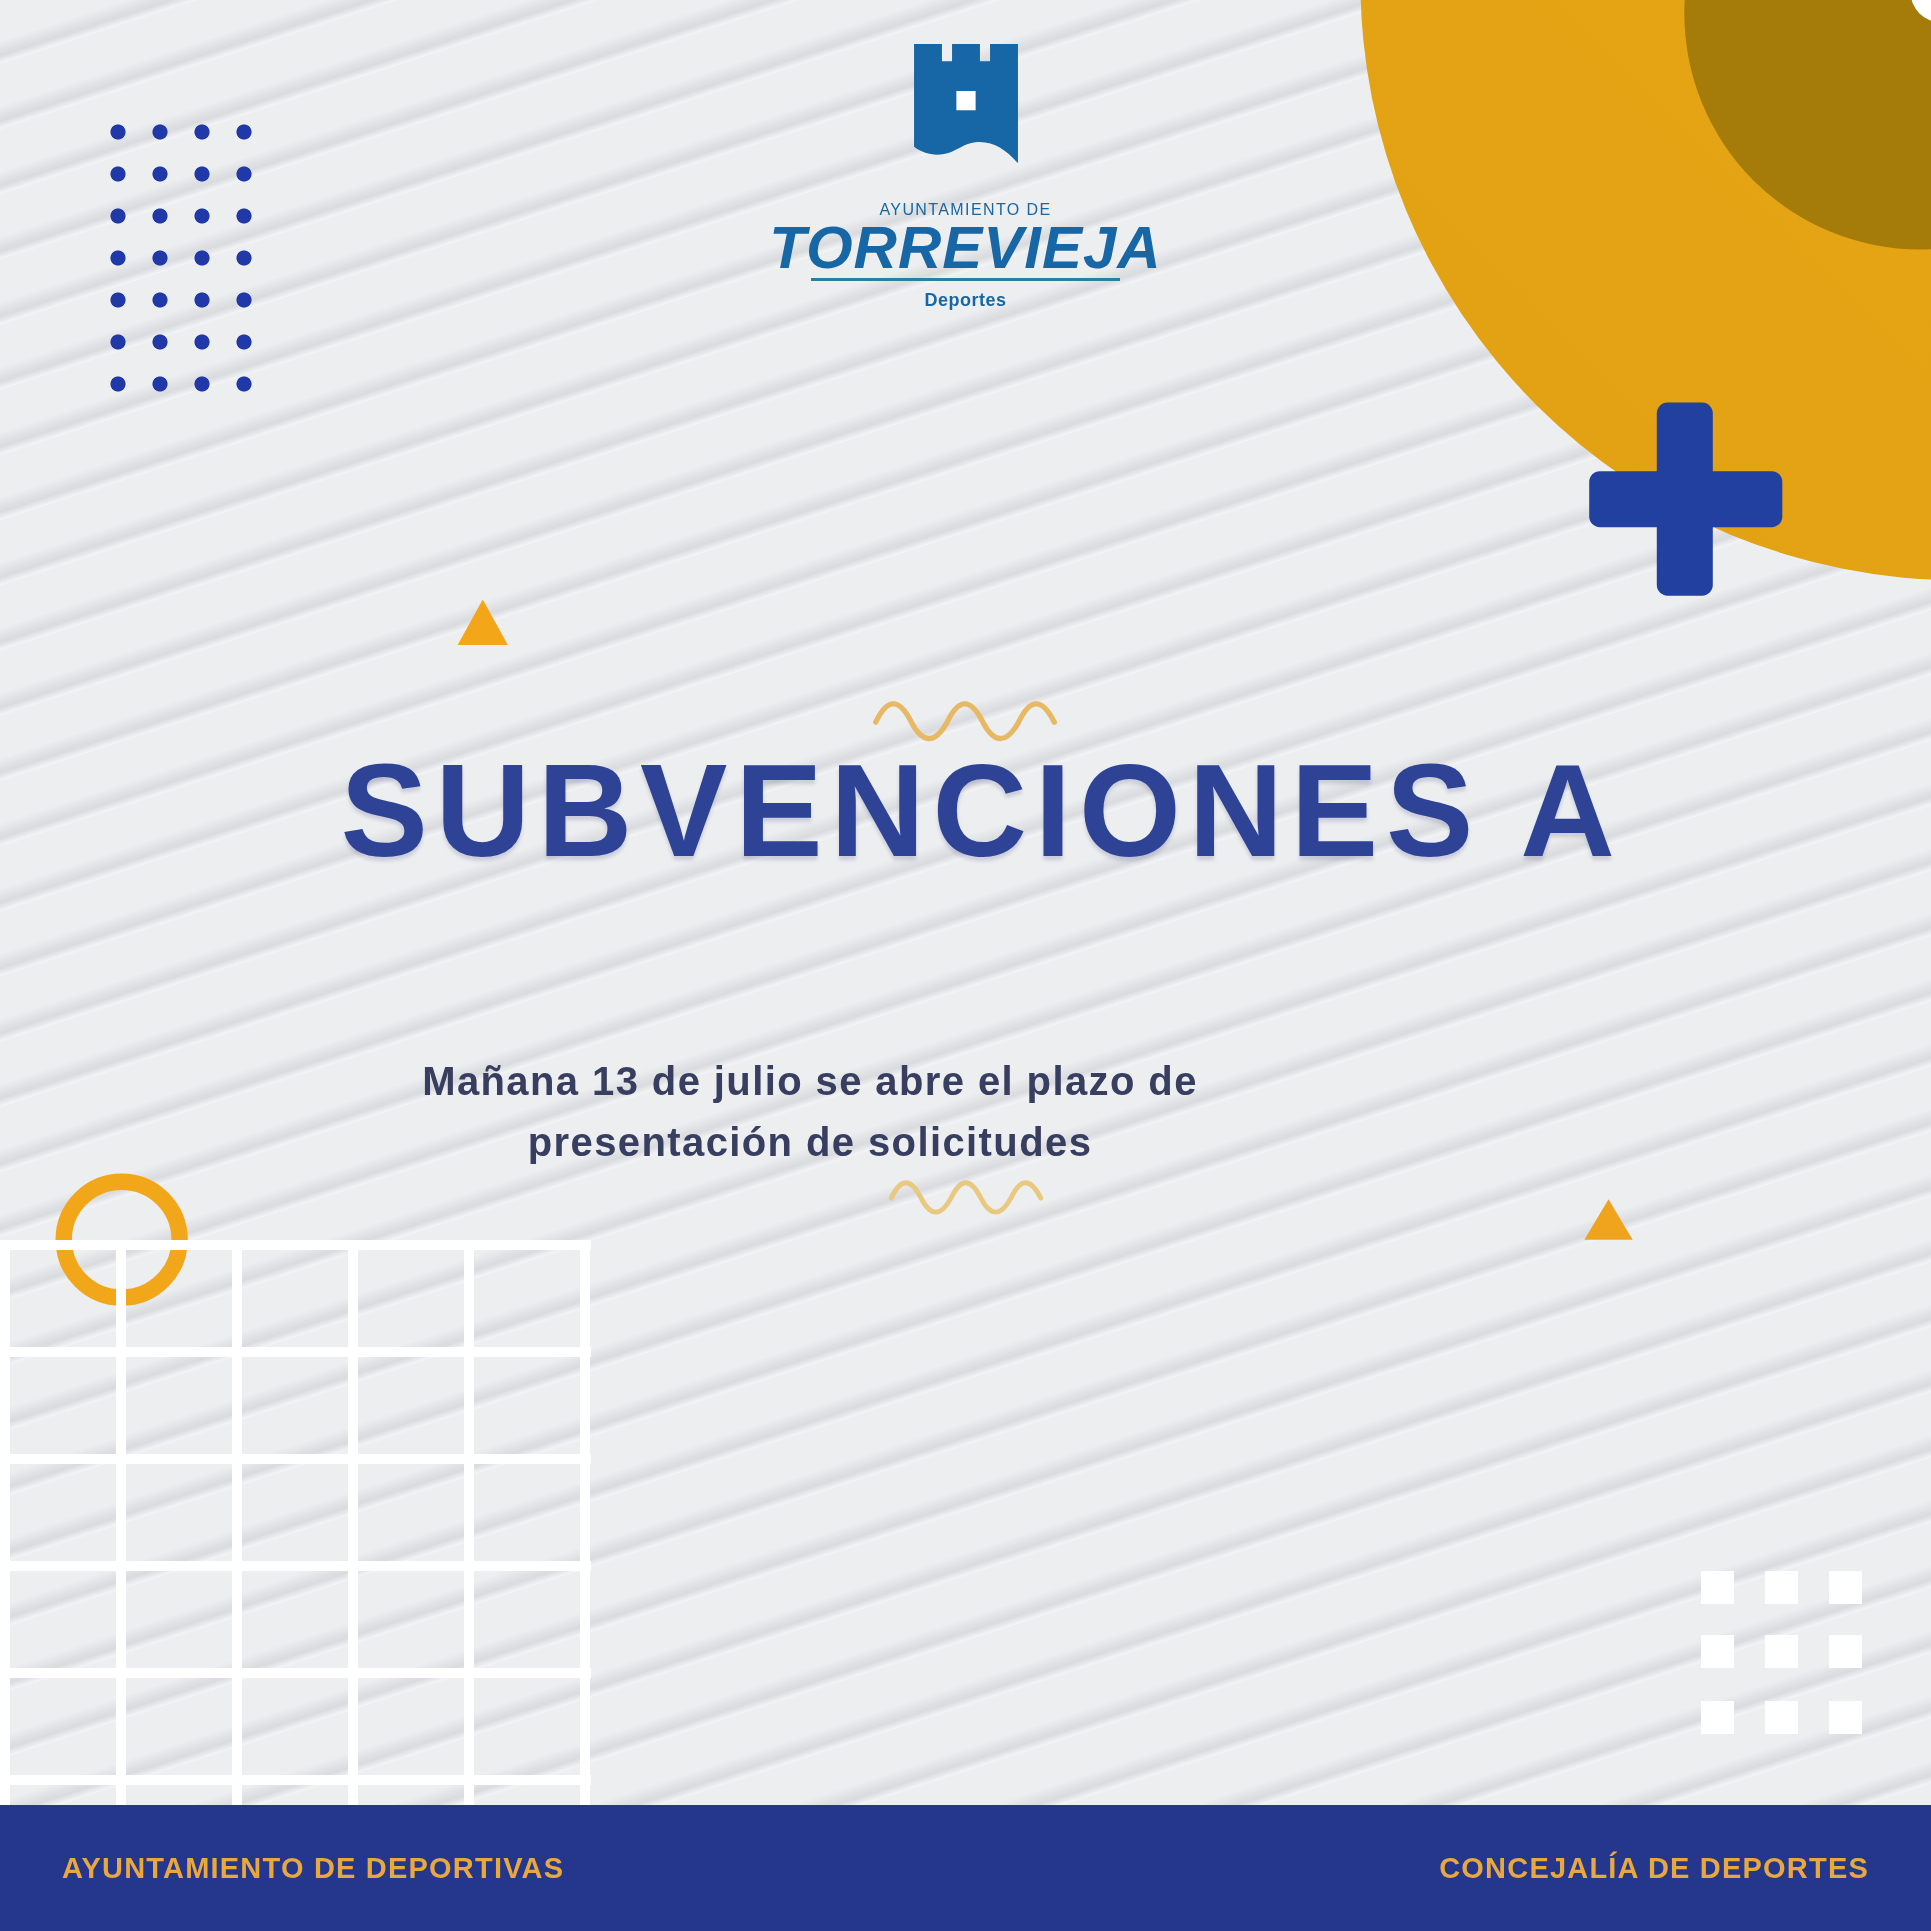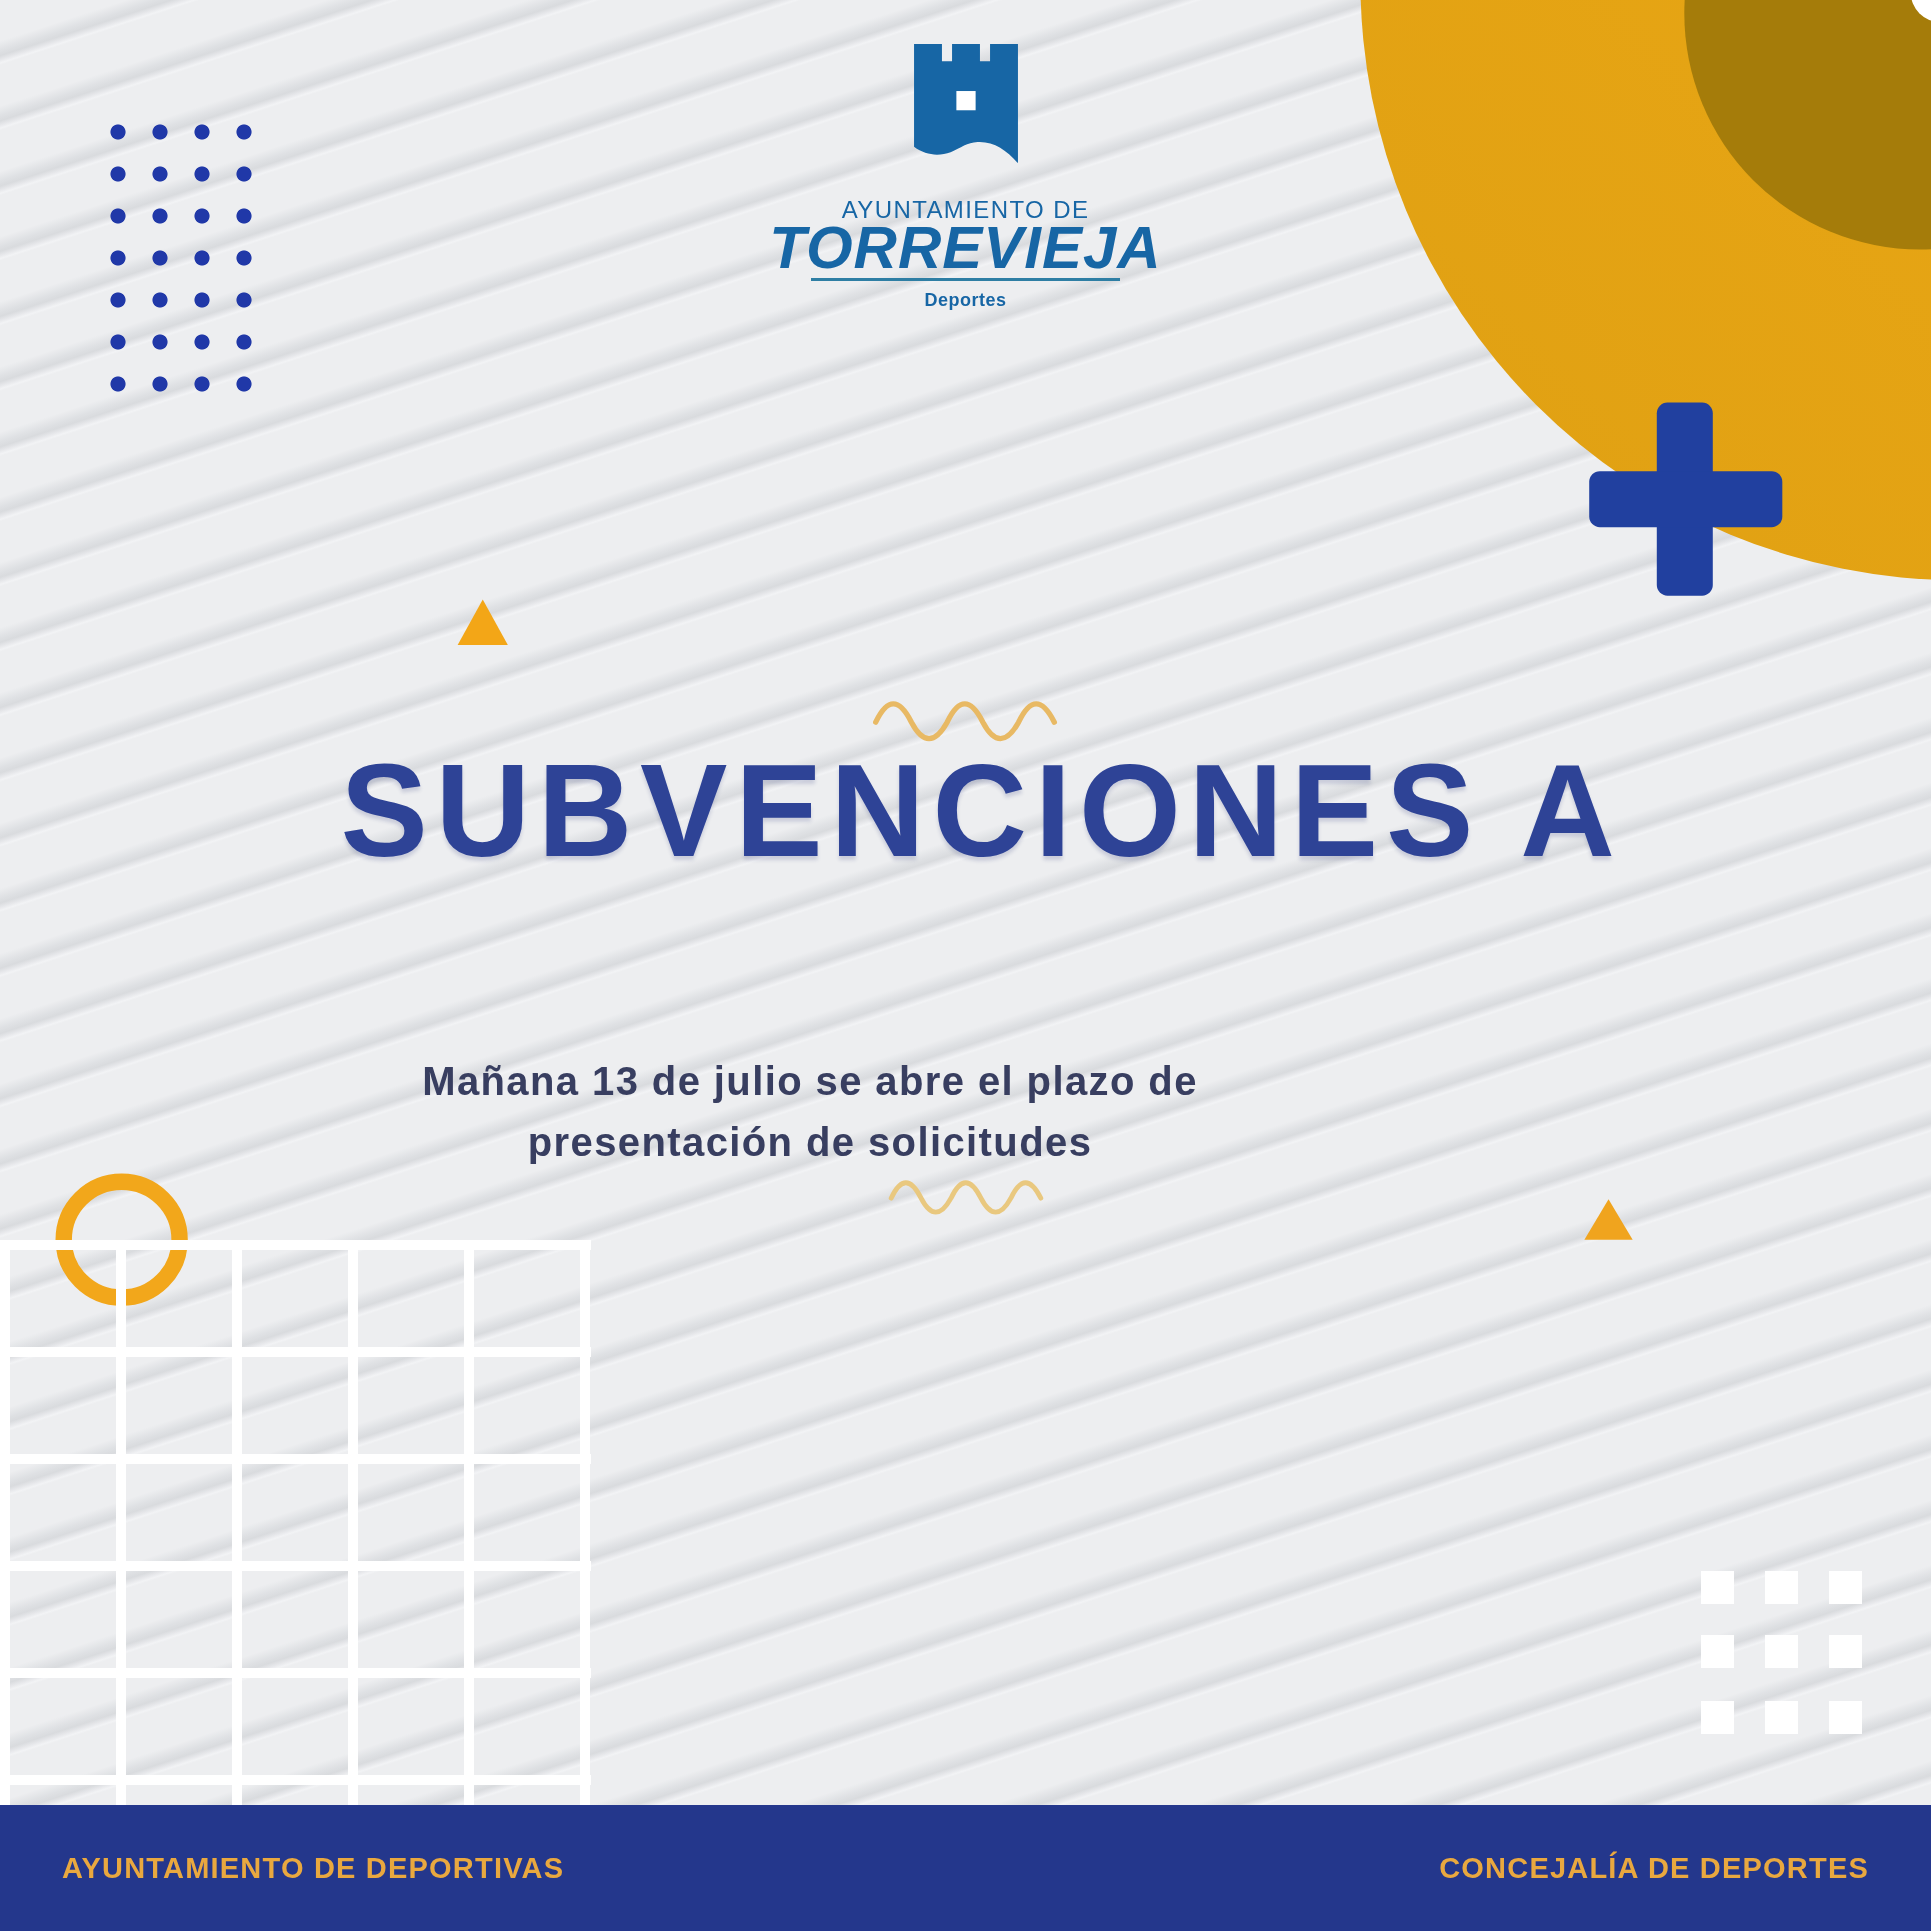--- a/index.html
+++ b/index.html
@@ -29,21 +29,21 @@
   
   .squares{
     position:absolute;left:1701px;top:1571px;width:33px;height:33px;background:#fff;z-index:1;
     box-shadow:64px 0 0 #fff,128px 0 0 #fff,
                0 64px 0 #fff,64px 64px 0 #fff,128px 64px 0 #fff,
                0 130px 0 #fff,64px 130px 0 #fff,128px 130px 0 #fff;
   }
   
   .logo{position:absolute;top:41px;left:0;width:1931px;display:flex;flex-direction:column;align-items:center;z-index:2;}
   .logo .castle{margin-bottom:27px;}
-  .org-prefix{font-size:24px;font-weight:400;letter-spacing:1.4px;color:#1766A5;line-height:29px;}
+  .org-prefix{font-size:16px;font-weight:400;letter-spacing:1.4px;color:#1766A5;line-height:29px;}
   .org-name{font-size:60px;font-weight:bold;letter-spacing:1px;color:#1766A5;line-height:48px;font-style:italic;}
   .logo-divider{width:309px;height:2.9px;background:#2E7EA4;margin:5.8px 0 9.7px 0;}
   .dept{font-size:18px;font-weight:bold;color:#1766A5;letter-spacing:0.5px;}
   
   .title-line1{
     position:absolute;top:726px;left:0;width:1931px;margin:16px;text-align:center;
     font-size:131px;font-weight:bold;color:#2E4396;letter-spacing:7.7px;line-height:1.05;z-index:2;
     text-shadow:0 3.9px 3.9px rgba(46,58,120,0.18);
   }
   .title-line2{position:absolute;top:871px;left:0;width:1931px;height:147px;display:flex;justify-content:center;align-items:stretch;gap:25px;z-index:2;}

